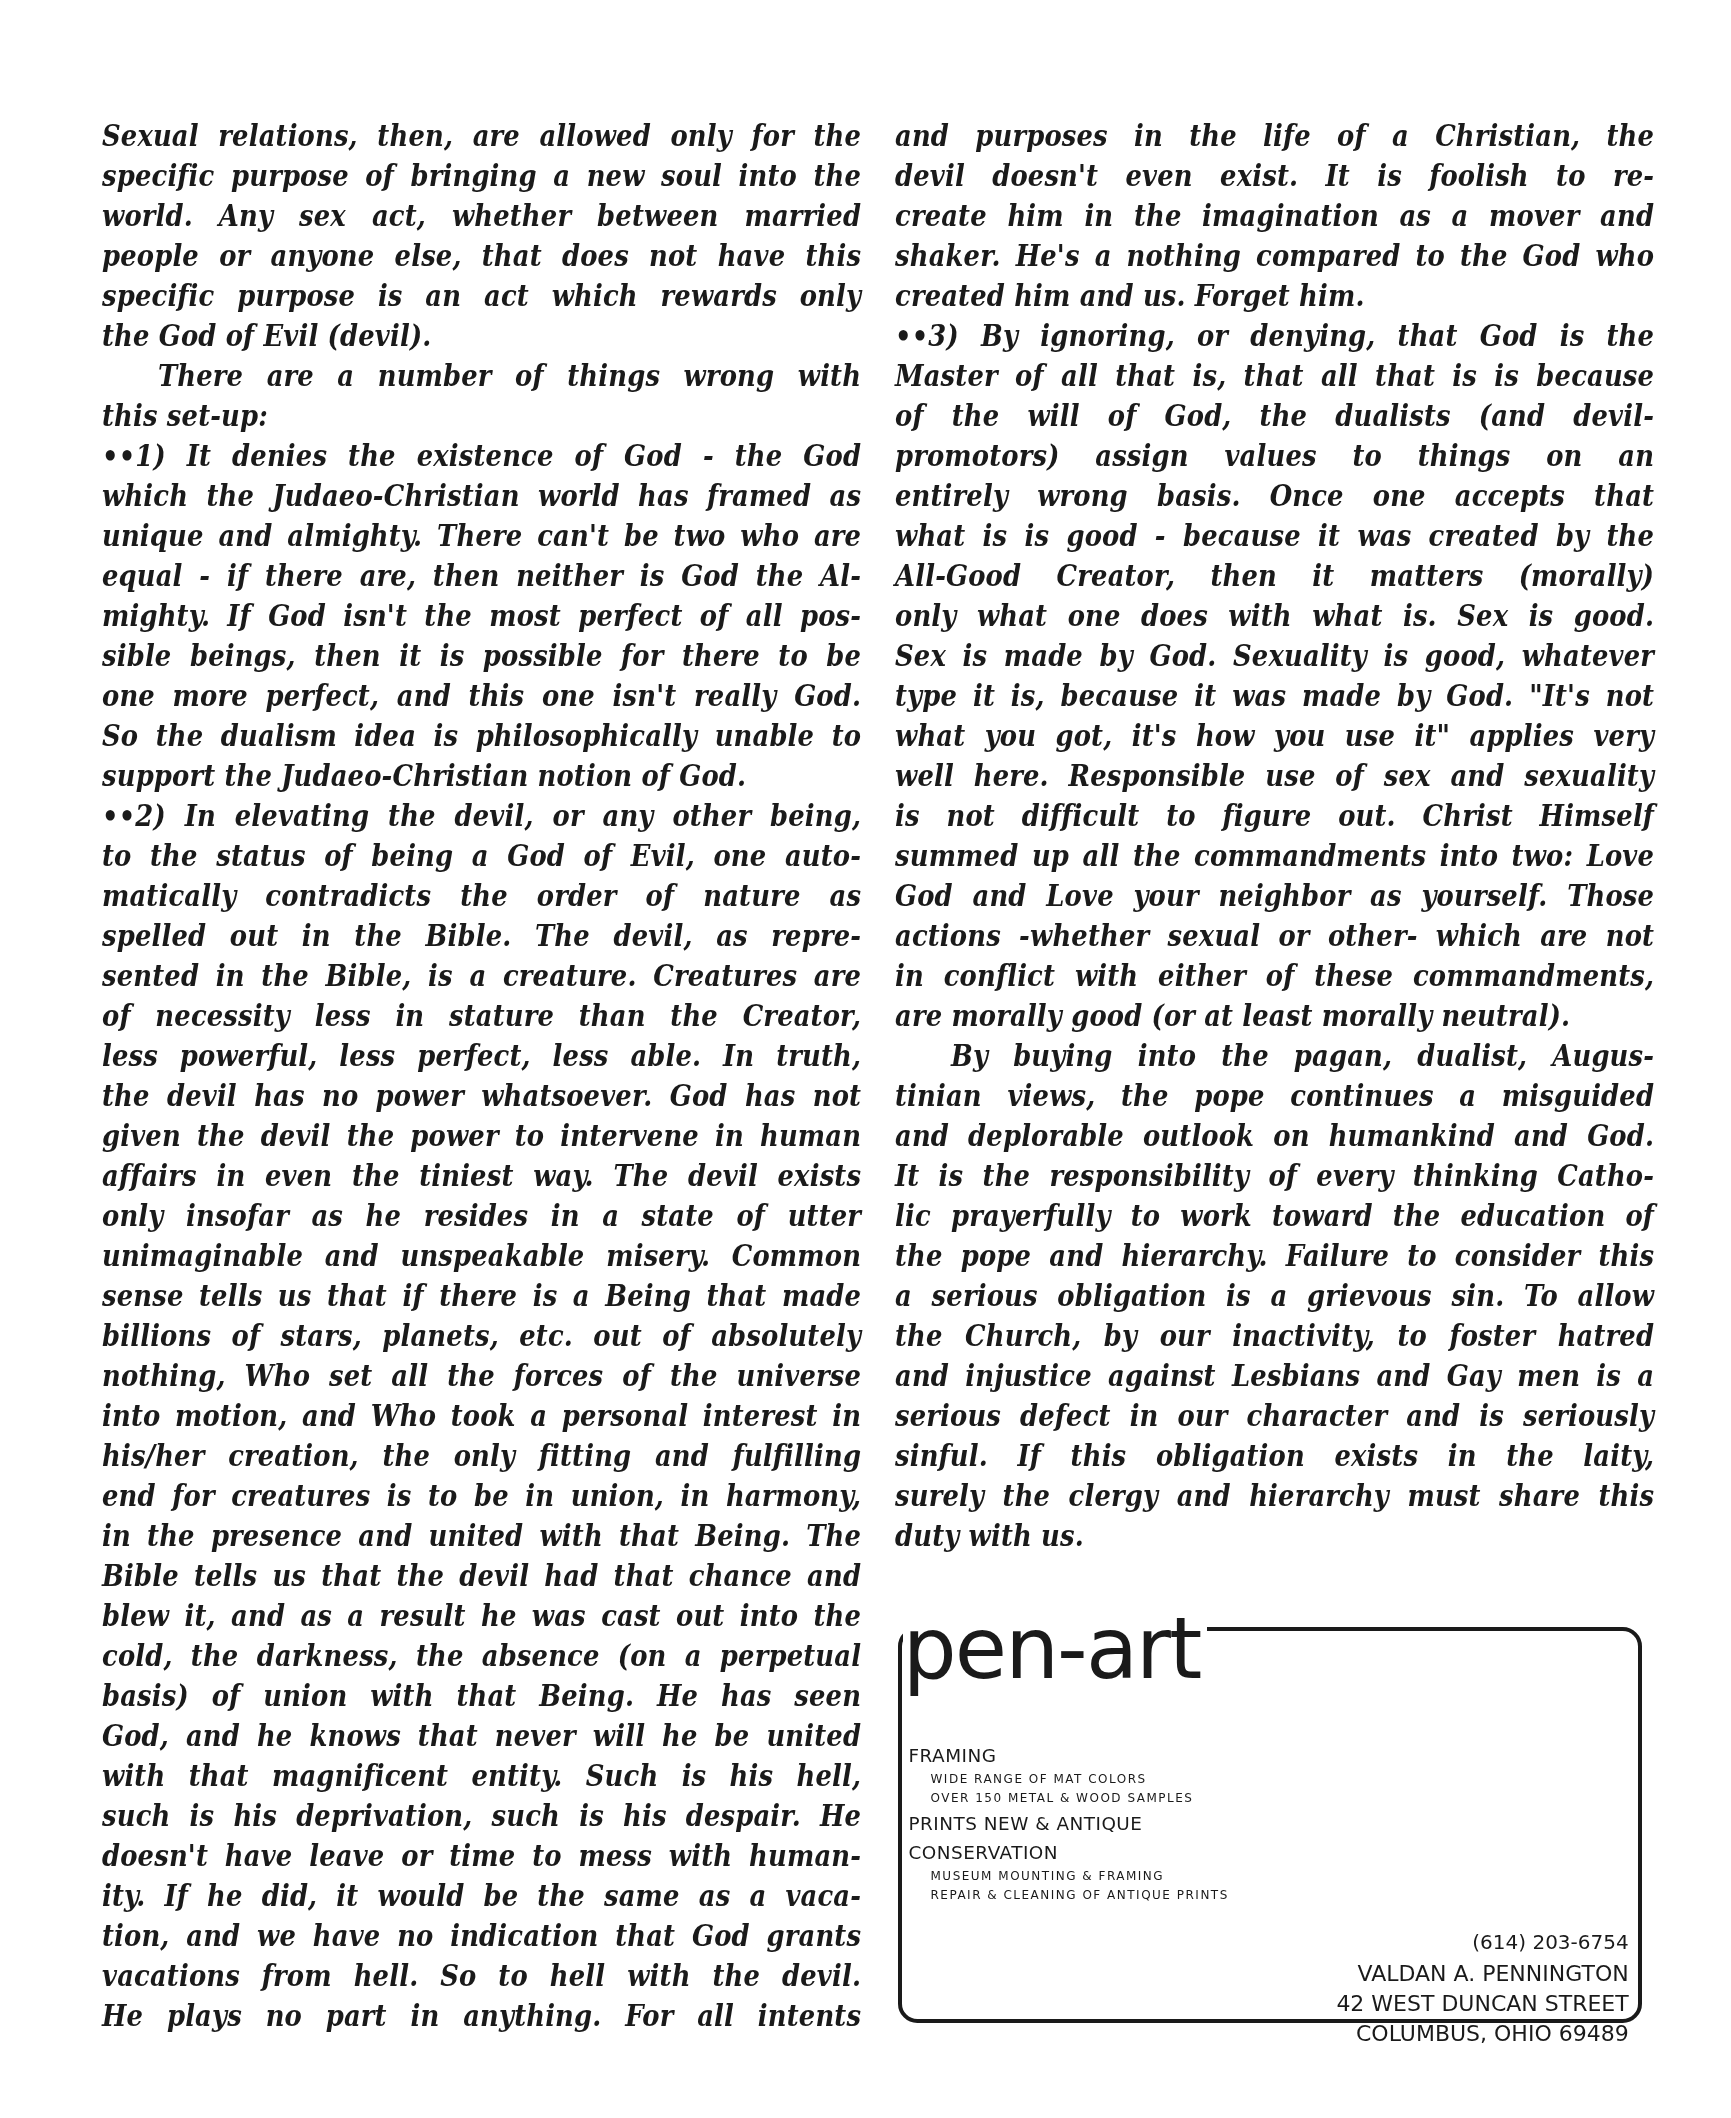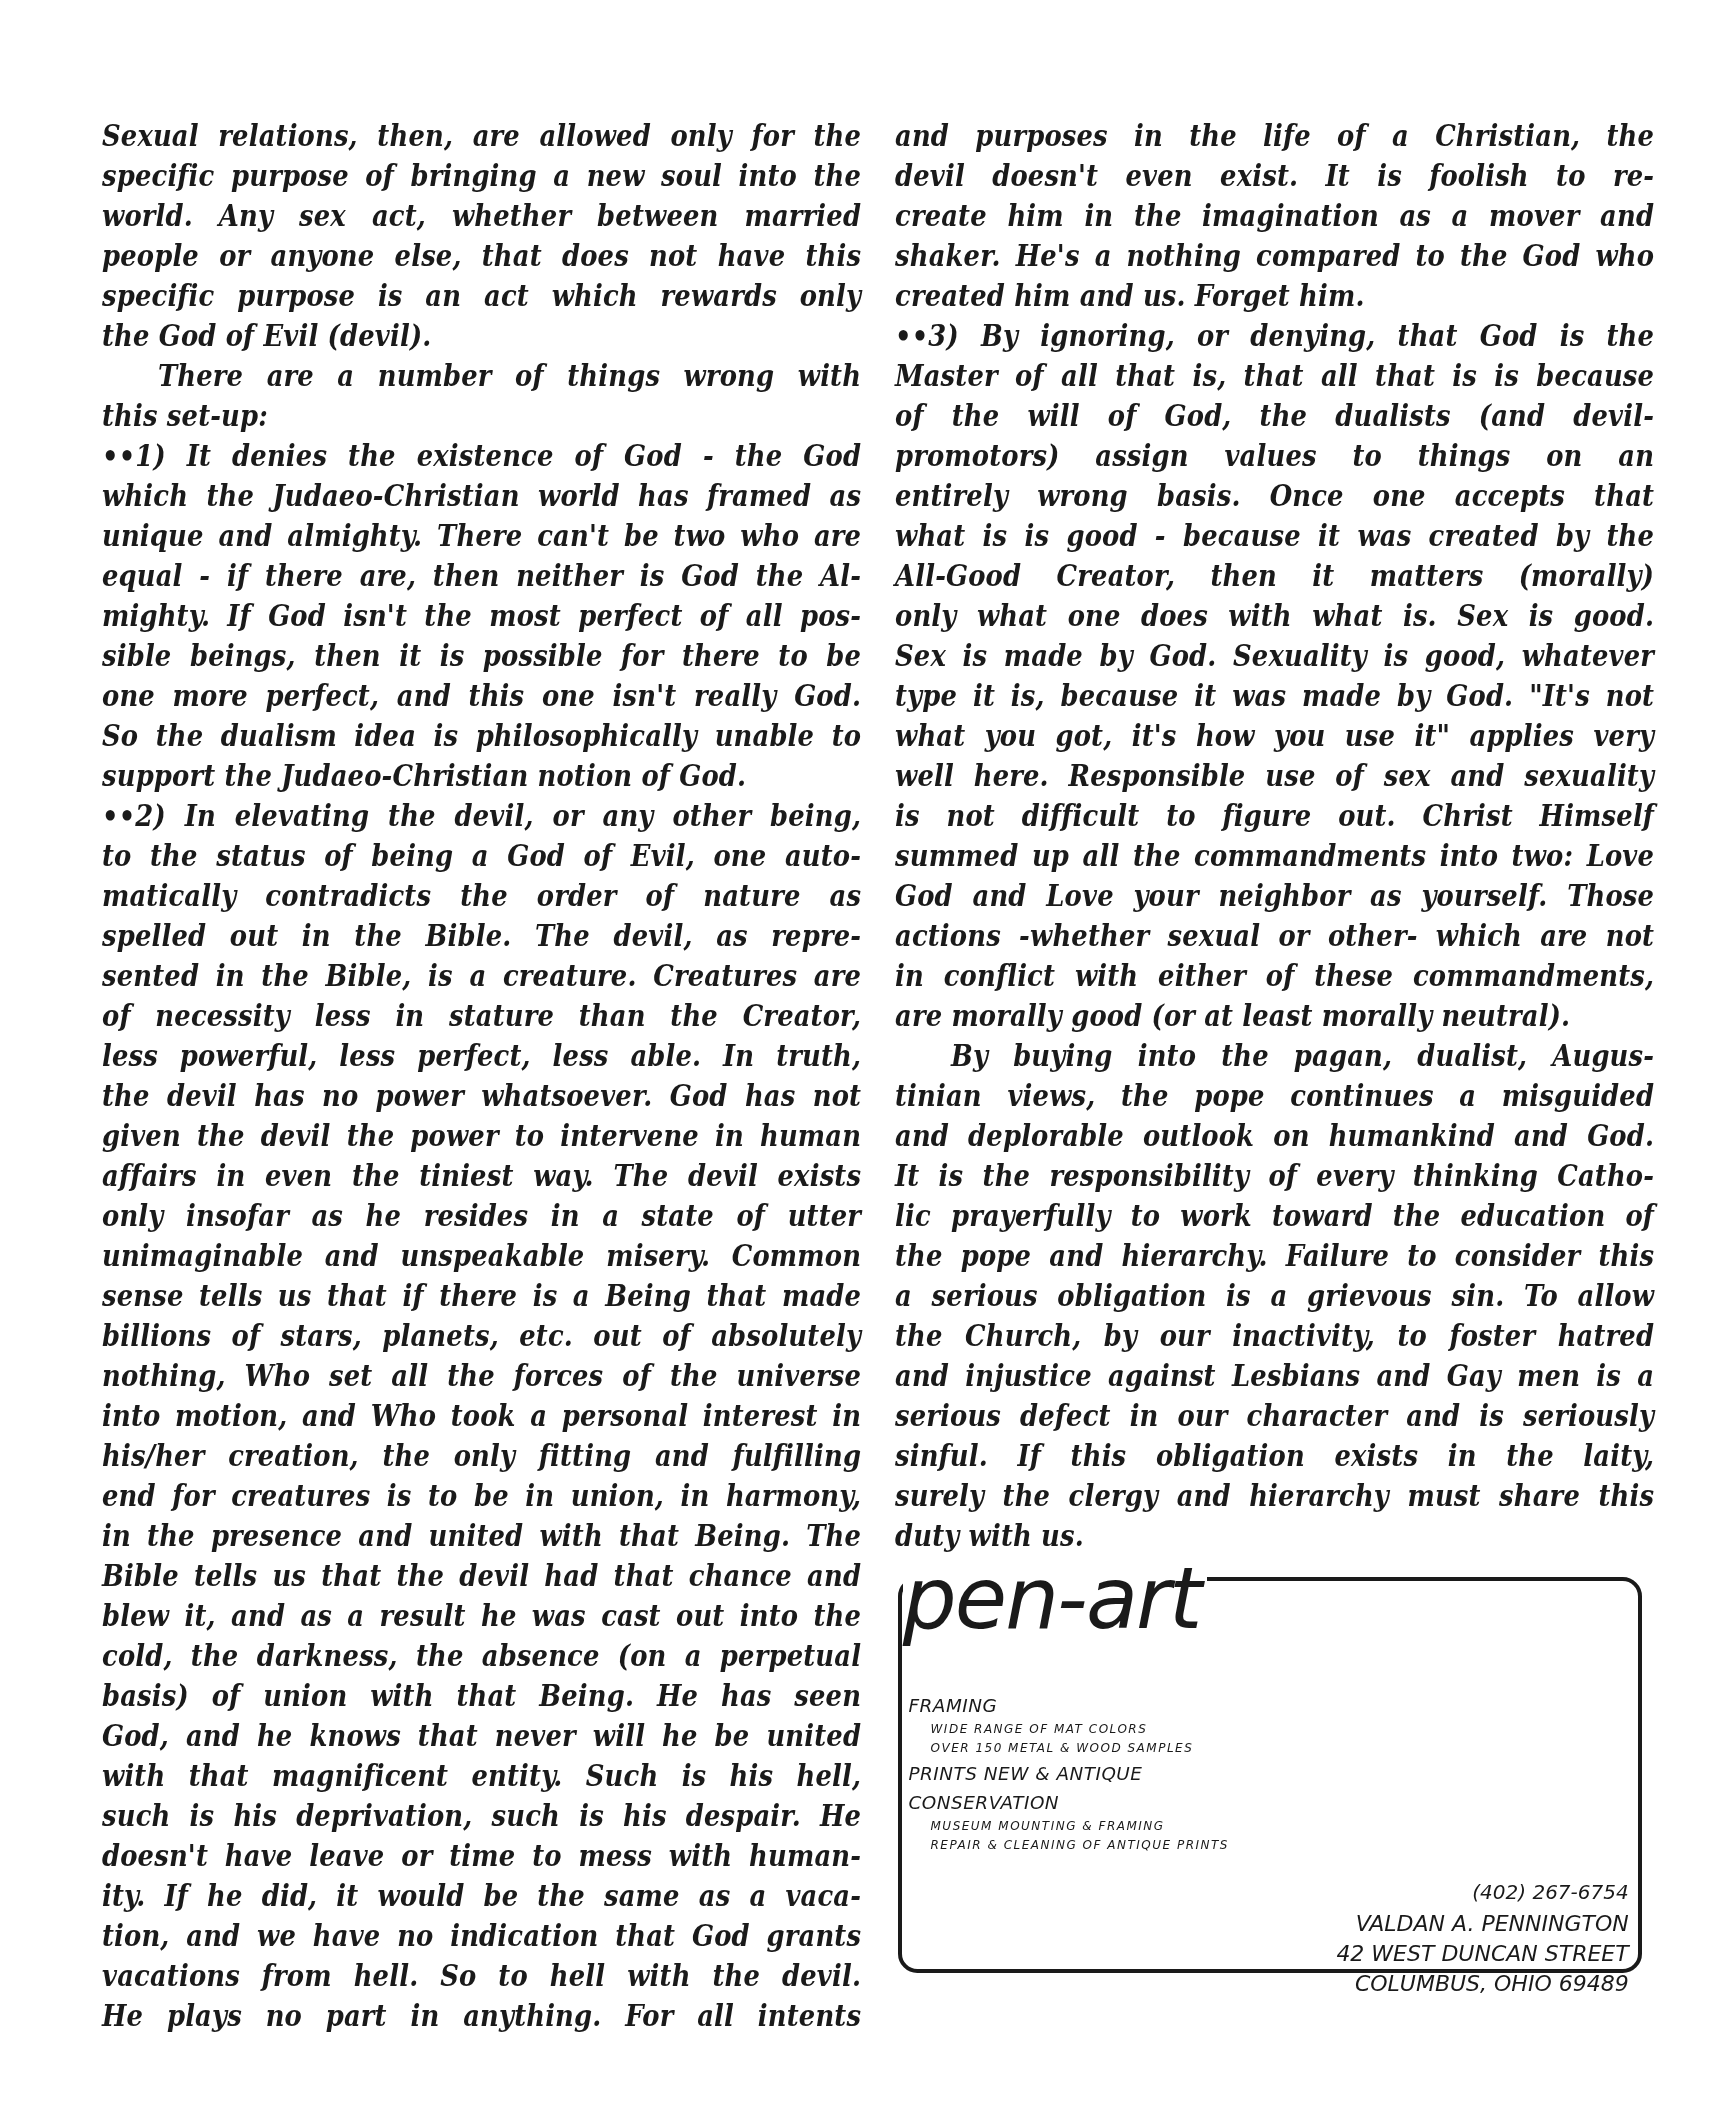--- a/index.html
+++ b/index.html
@@ -42,25 +42,24 @@
     }
     .line.indent {
       padding-left: 65px;
       box-sizing: border-box;
     }
 
     
     .ad {
       position: absolute;
       left: 894px;
-      top: 1560px;
+      top: 1610px;
       width: 754px;
       height: 416px;
       font-family: "DejaVu Sans", "Liberation Sans", sans-serif;
-      font-style: italic;
     }
     .ad-border {
       position: absolute;
       left: 3.9px;
       top: 17px;
       width: 744px;
       height: 396px;
       border: 4.4px solid #1a1a1a;
       border-radius: 19.3px;
       box-sizing: border-box;
@@ -220,19 +219,19 @@
   <div class="ad-services">
     <div class="svc-main">FRAMING</div>
     <div class="svc-sub">WIDE RANGE OF MAT COLORS</div>
     <div class="svc-sub">OVER 150 METAL &amp; WOOD SAMPLES</div>
     <div class="svc-main">PRINTS NEW &amp; ANTIQUE</div>
     <div class="svc-main">CONSERVATION</div>
     <div class="svc-sub">MUSEUM MOUNTING &amp; FRAMING</div>
     <div class="svc-sub">REPAIR &amp; CLEANING OF ANTIQUE PRINTS</div>
   </div>
   <div class="ad-contact">
-    <div class="contact-phone">(402) 267-6754</div>
+    <div class="contact-phone">(614) 203-6754</div>
     <div class="contact-line">VALDAN A. PENNINGTON</div>
     <div class="contact-line">42 WEST DUNCAN STREET</div>
     <div class="contact-line">COLUMBUS, OHIO 69489</div>
   </div>
 </div>
 
 
 </body></html>

